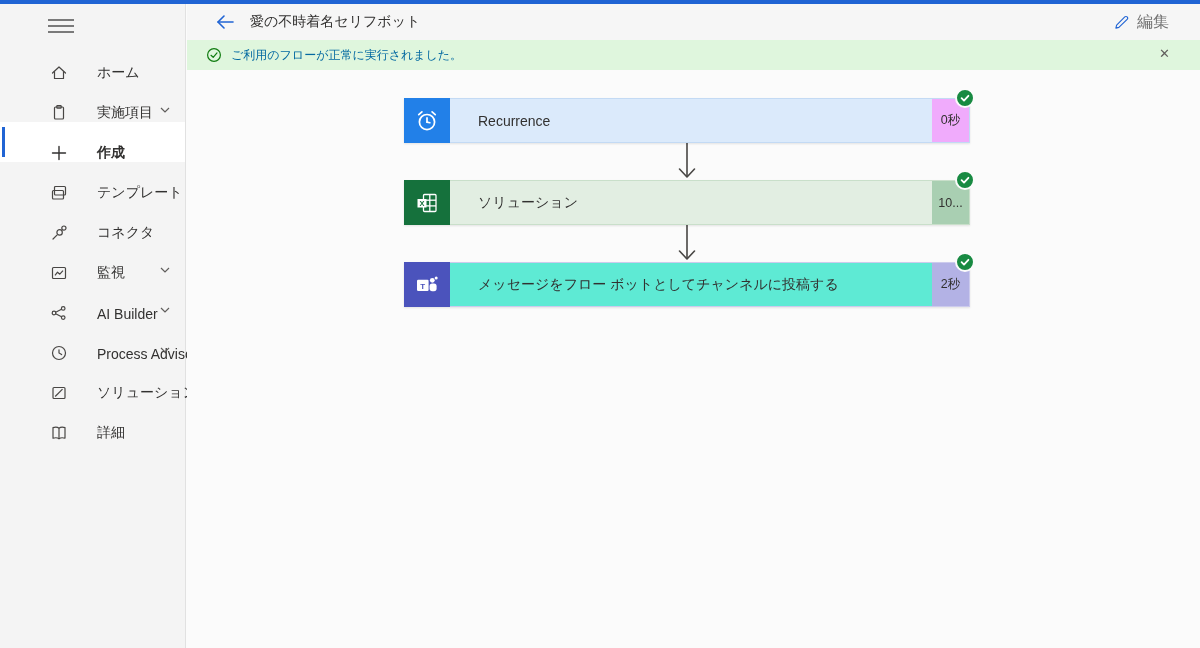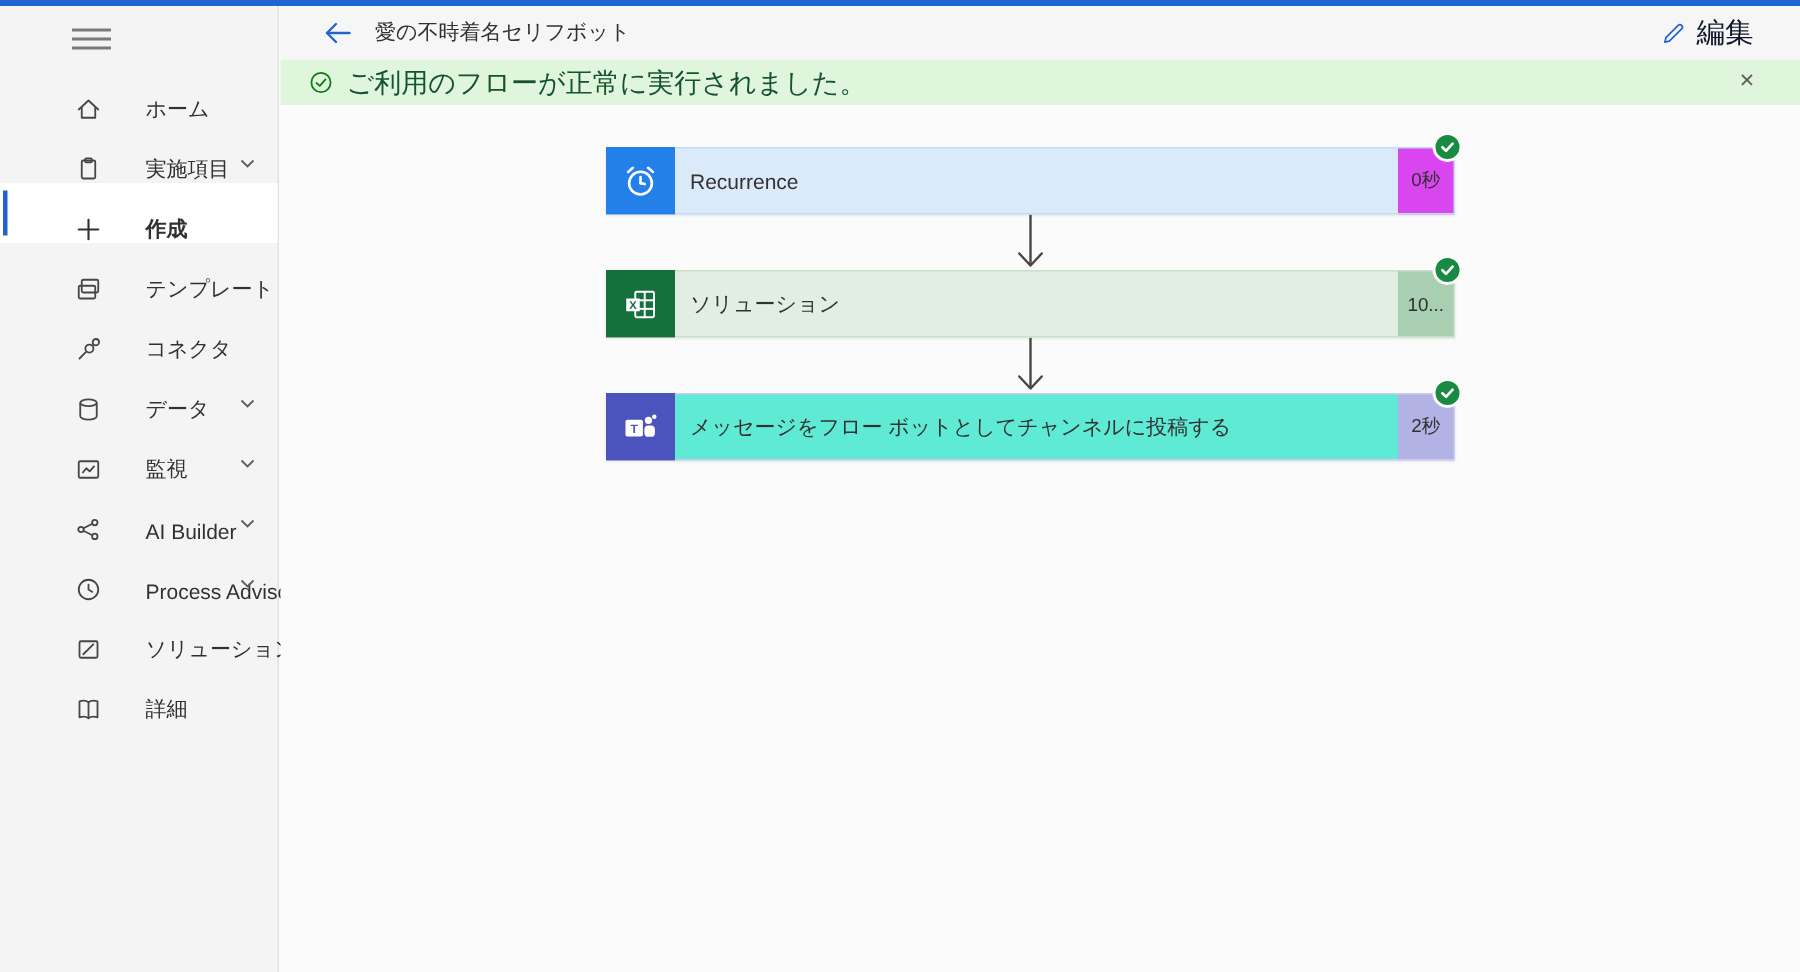--- a/index.html
+++ b/index.html
@@ -25,41 +25,41 @@
   .nav-item.active .nav-label { font-weight:bold;font-family:Liberation Serif, serif; }
   .active-bar { position:absolute; left:2px; top:5px; bottom:5px; width:3px; background:#2064d4; }
   .chev { position:absolute; right:15px; top:17px; }
 
   
   .main { position:absolute; left:187px; top:4px; width:1013px; height:488px;border-radius:19px; }
   .hdr { position:relative; height:36px; background:#f6f6f6; display:flex; align-items:center; }
   .back-btn { margin-left:29px; display:flex; align-items:center; cursor:pointer; }
   .hdr-title { margin-left:16px; font-size:14px; color:#323130; }
   .edit-btn { position:absolute; right:31px; top:0; height:36px; display:flex;
-    align-items:center; gap:8px; cursor:pointer; font-size:19px; color:#0f172a; }
+    align-items:center; gap:8px; cursor:pointer; font-size:16px; color:#737373; }
 
   
   .banner { position:relative; height:30px; background:#dff6dd; display:flex; align-items:center; }
   .banner-icon { margin-left:19px; display:flex; }
-  .banner-text { margin-left:9px; font-size:18px; color:#14532d; }
+  .banner-text { margin-left:9px; font-size:12px; color:#0369a1; }
   .banner-close { position:absolute; right:30px; top:7px; font-size:13px; color:#605e5c;
     cursor:pointer; line-height:1; }
 
   
   .canvas { position:relative; height:578px; background:#fbfbfb; }
   .flow { position:absolute; left:217px; top:28px; width:566px; }
   .card { position:relative; height:45px; display:flex; align-items:stretch; cursor:pointer;
     box-shadow:0 1px 2px rgba(0,0,0,0.10); }
   .card-icon { width:46px; flex:0 0 46px; display:flex; align-items:center; justify-content:center; }
-  .card-title { flex:1; display:flex; align-items:center; padding-left:10px; font-size:14px; }
+  .card-title { flex:1; display:flex; align-items:center; padding-left:28px; font-size:14px; }
   .card-duration { width:38px; flex:0 0 38px; display:flex; align-items:center;
     justify-content:center; font-size:12.5px; }
   .card-blue   .card-title { background:#dbeafb; border:1px solid #c3daf4; border-left:none; border-right:none; }
   .card-blue   .card-icon  { background:#2280e8; }
-  .card-blue   .card-duration { background:#d946ef; border:1px solid #c3daf4; border-left:none; }
+  .card-blue   .card-duration { background:#f0abfc; border:1px solid #c3daf4; border-left:none; }
   .card-green  .card-title { background:#e2eee2; border:1px solid #c9dfca; border-left:none; border-right:none; }
   .card-green  .card-icon  { background:#15713c; }
   .card-green  .card-duration { background:#a9cfb2; border:1px solid #c9dfca; border-left:none; }
   .card-purple .card-title { background:#5eead4; border:1px solid #cccbed; border-left:none; border-right:none; }
   .card-purple .card-icon  { background:#4b53bc; }
   .card-purple .card-duration { background:#b3b2e5; border:1px solid #cccbed; border-left:none; }
   .badge { position:absolute; top:-10px; right:-5px; width:20px; height:20px; border-radius:50%;
     background:#188a42; border:2px solid #fbfbfb; display:flex; align-items:center; justify-content:center; }
   .arrow { height:37px; display:flex; align-items:center; justify-content:center; }
 </style>
@@ -127,34 +127,20 @@
         <span class="nav-icon">
           <svg width="18" height="18" viewBox="0 0 18 18" fill="none" stroke="#484644" stroke-width="1.2" stroke-linecap="round">
               <path d="M3 15 L7.2 10.8"></path>
               <circle cx="9.6" cy="8.4" r="2.7"></circle>
               <circle cx="13.9" cy="4.1" r="2.1"></circle>
             </svg>
         </span>
         <span class="nav-label">コネクタ</span>
       </div>
 
-      <div class="nav-item">
-        <span class="nav-icon">
-          <svg width="18" height="18" viewBox="0 0 18 18" fill="none" stroke="#484644" stroke-width="1.2">
-              <ellipse cx="9" cy="4.5" rx="5.5" ry="2.2"></ellipse>
-              <path d="M3.5 4.5 V13.5 C3.5 14.7 6 15.7 9 15.7 C12 15.7 14.5 14.7 14.5 13.5 V4.5"></path>
-            </svg>
-        </span>
-        <span class="nav-label">データ</span>
-        <span class="chev">
-          <svg width="10" height="6" viewBox="0 0 10 6" fill="none" stroke="#605e5c" stroke-width="1.2">
-              <path d="M1 1 L5 5 L9 1"></path>
-            </svg>
-        </span>
-      </div>
 
       <div class="nav-item">
         <span class="nav-icon">
           <svg width="18" height="18" viewBox="0 0 18 18" fill="none" stroke="#484644" stroke-width="1.2" stroke-linejoin="round">
               <rect x="2.5" y="3.5" width="13" height="11" rx="1"></rect>
               <path d="M5 11.3 L7.5 8.2 L9.8 10.2 L13 6.6"></path>
             </svg>
         </span>
         <span class="nav-label">監視</span>
         <span class="chev">

